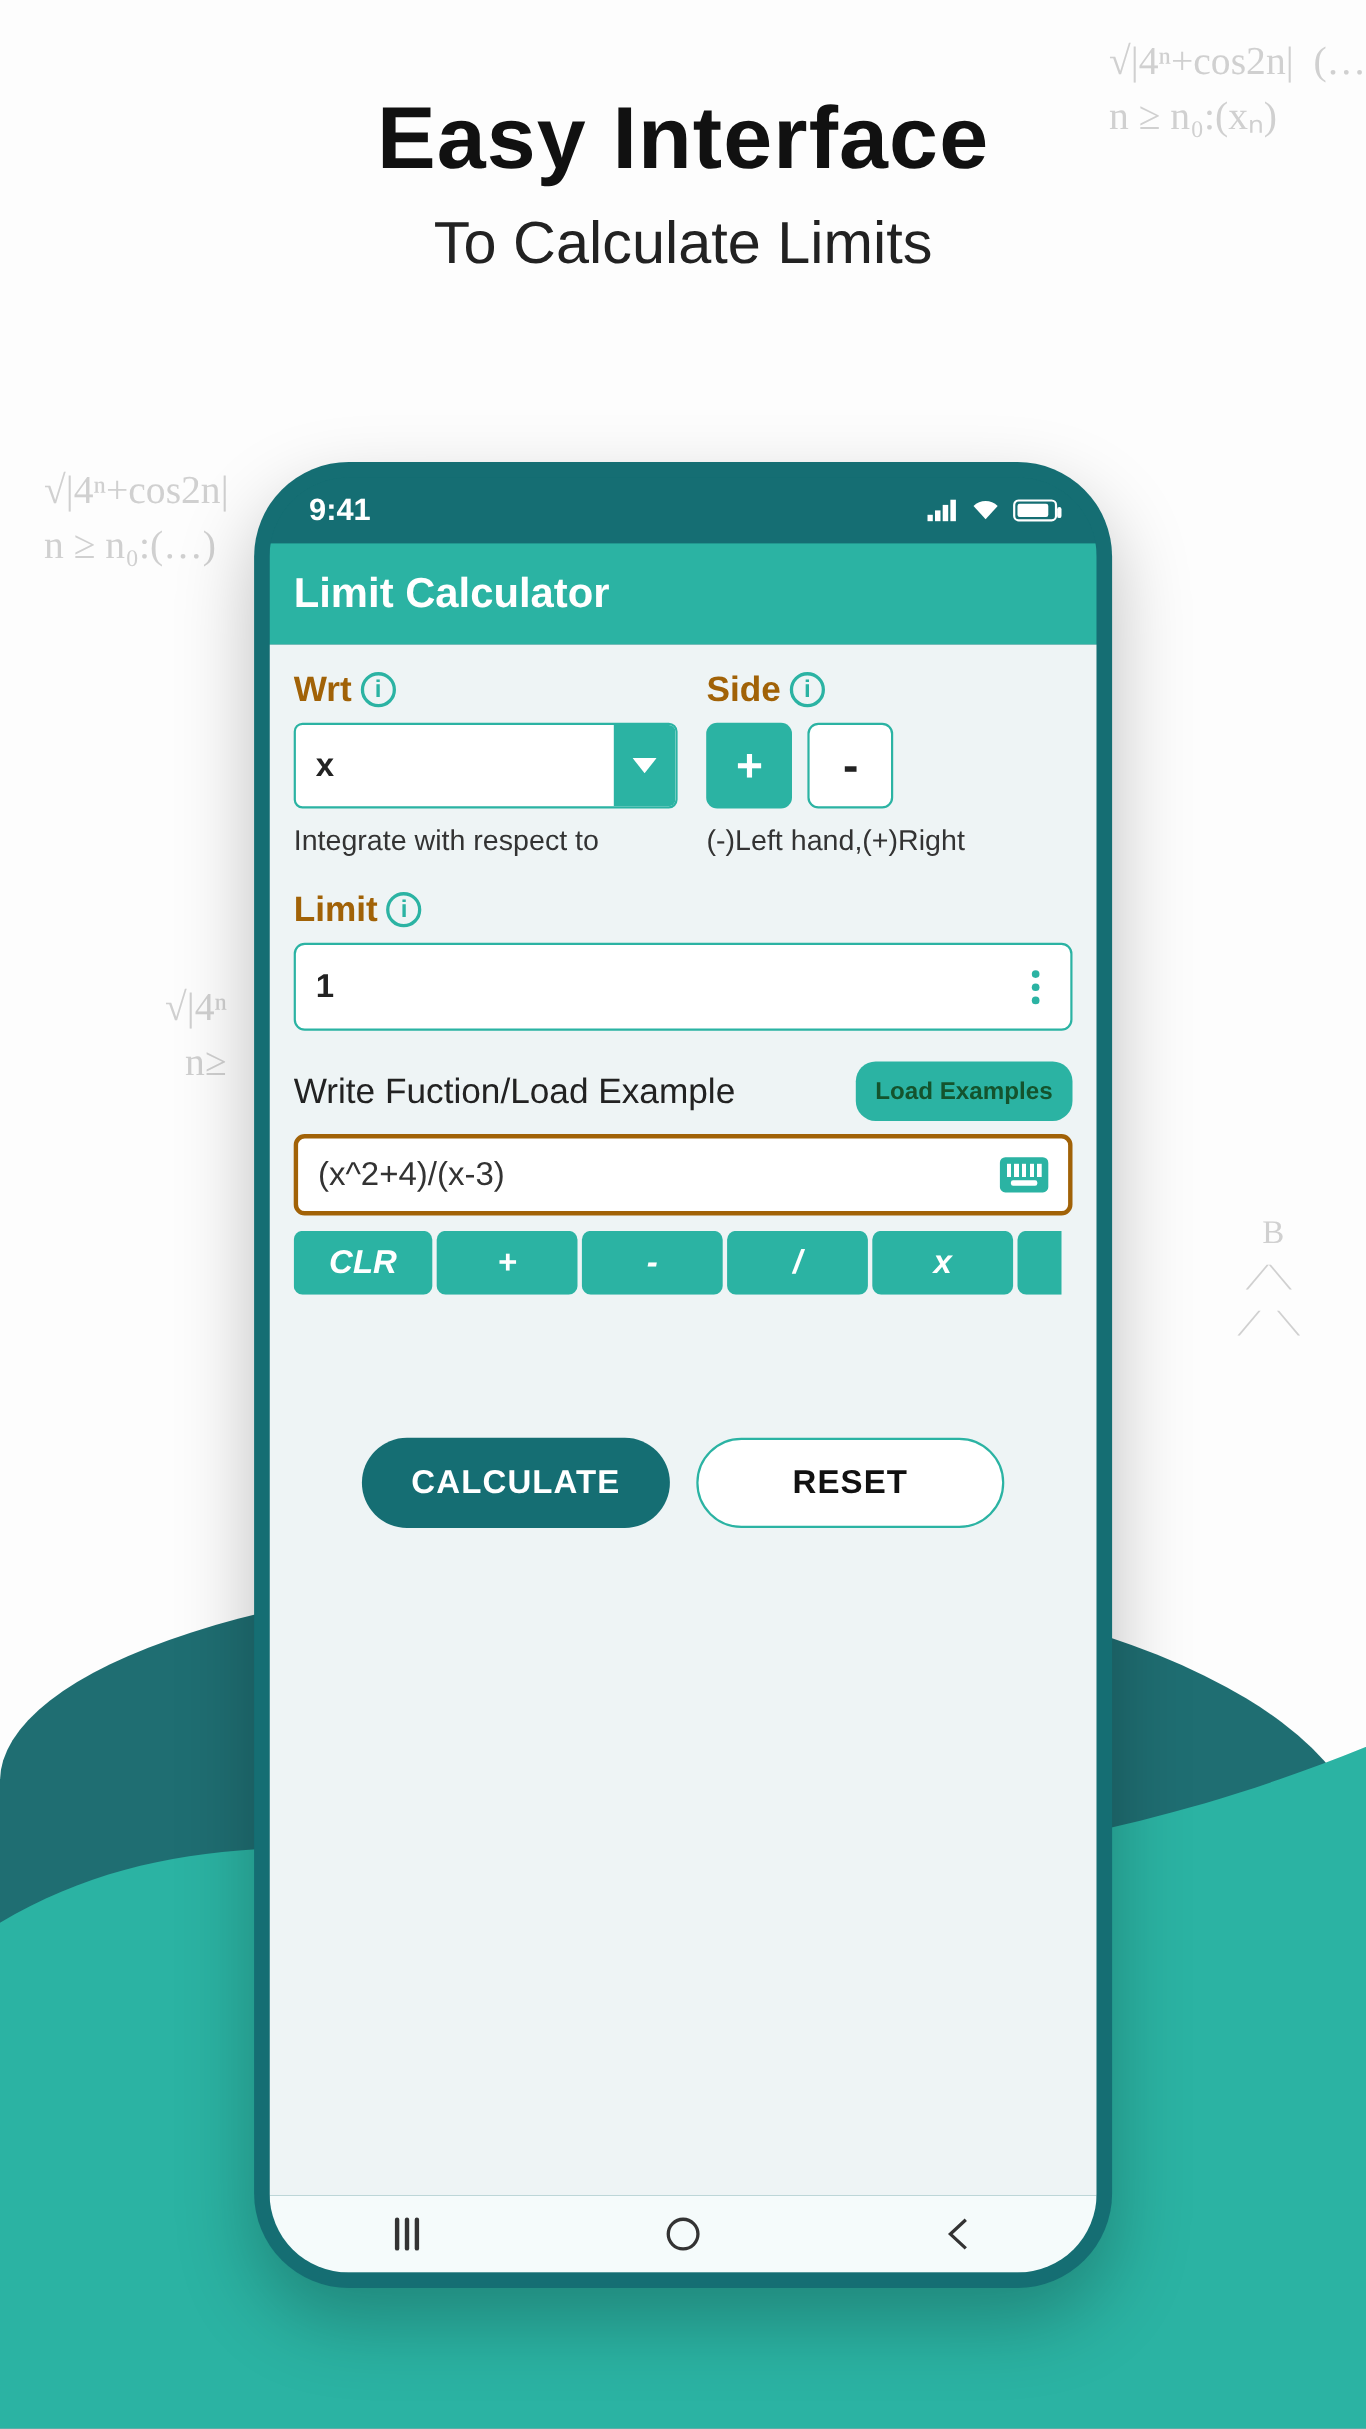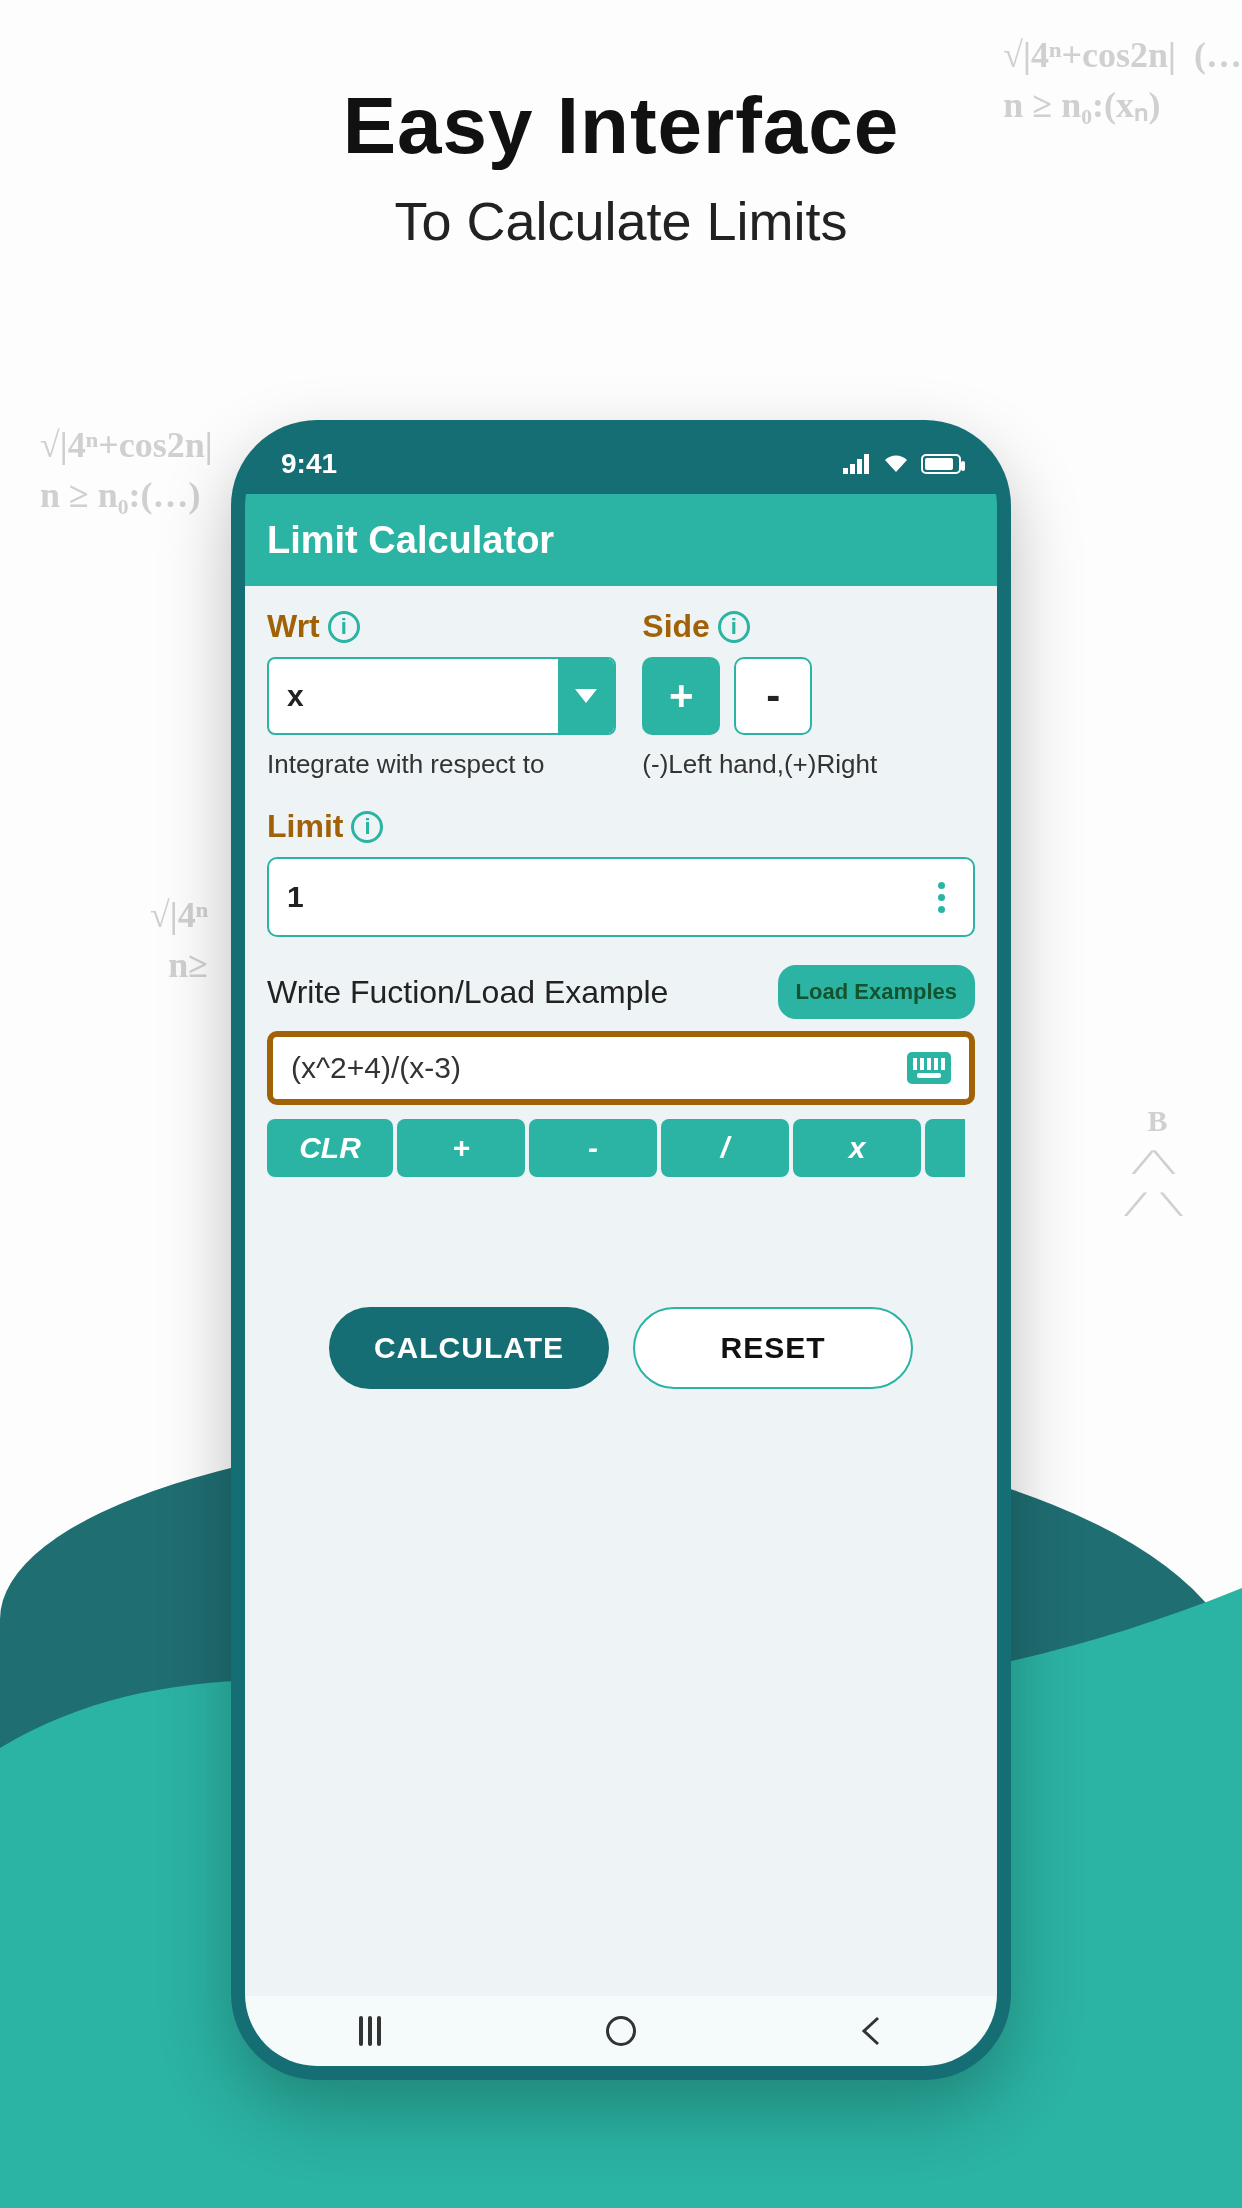--- a/index.html
+++ b/index.html
@@ -1,19 +1,19 @@
 <!DOCTYPE html>
 <html><head>
 <meta charset="utf-8">
 <style>
   * { margin:0; padding:0; box-sizing:border-box; font-family: Arial, Helvetica, sans-serif; }
   body { width:1242px; height:2208px; background:#fdfdfd; position:relative; overflow:hidden; }
 
   
-  .math-deco { position:absolute; color:#d0d0d0; font-family: "Times New Roman", serif; font-size:36px; line-height:1.4; pointer-events:none; white-space:pre;font-weight:bold; }
+  .math-deco { position:absolute; color:#d0d0d0; font-family: "Times New Roman", serif; font-size:36px; line-height:1.4; pointer-events:none; white-space:pre; }
   .math-tr { top:30px; right:0; text-align:left; }
   .math-ml { top:420px; left:40px; }
   .math-low { top:890px; left:150px;text-align:center; }
   .math-rmid { top:1100px; right:60px; font-size:30px; }
 
   
   .promo { position:absolute; top:80px; left:0; width:100%; text-align:center; }
   .promo h1 { font-size:80px; font-weight:800; color:#111; letter-spacing:1px; }
   .promo h2 { font-size:54px; font-weight:500; color:#222; margin-top:18px; }
 
@@ -69,21 +69,21 @@
   .textfield { height:80px; background:#fff; border:2px solid #2bb3a3; border-radius:10px; display:flex; align-items:center;
                padding:0 18px; justify-content:space-between; }
   .textfield .val { font-size:30px; font-weight:600; color:#222; }
   .vdots { display:flex; flex-direction:column; gap:5px; cursor:pointer; padding:10px; }
   .vdots span { width:7px; height:7px; background:#2bb3a3; border-radius:50%; }
 
   .funcrow { display:flex; justify-content:space-between; align-items:center; margin-bottom:12px; }
   .funcrow .lbl { font-size:32px; font-weight:500; color:#222; }
   .load-btn { background:#2bb3a3; color:#14532d; font-size:22px; font-weight:600; padding:14px 18px; border-radius:18px; cursor:pointer; }
 
-  .funcfield { height:74px; background:#fff; border:6px solid #a16207; border-radius:10px; display:flex; align-items:center;
+  .funcfield { height:74px; background:#fff; border:4px solid #a16207; border-radius:10px; display:flex; align-items:center;
                padding:0 18px; justify-content:space-between; }
   .funcfield .val { font-size:30px; color:#333; }
   .kbd-icon { width:44px; height:32px; background:#2bb3a3; border-radius:5px; position:relative; cursor:pointer; }
   .kbd-icon::before { content:""; position:absolute; left:6px; right:6px; top:6px; bottom:14px;
                       background:repeating-linear-gradient(to right,#fff 0 4px, transparent 4px 7px); }
   .kbd-icon::after { content:""; position:absolute; left:10px; right:10px; bottom:6px; height:5px; background:#fff; border-radius:2px; }
 
   .toolbar { display:flex; gap:4px; margin-top:14px; overflow:hidden;font-style:italic; }
   .tbtn { flex:0 0 128px; height:58px; background:#2bb3a3; color:#fff; border-radius:8px; display:flex;
           align-items:center; justify-content:center; font-size:30px; font-weight:600; cursor:pointer; }

